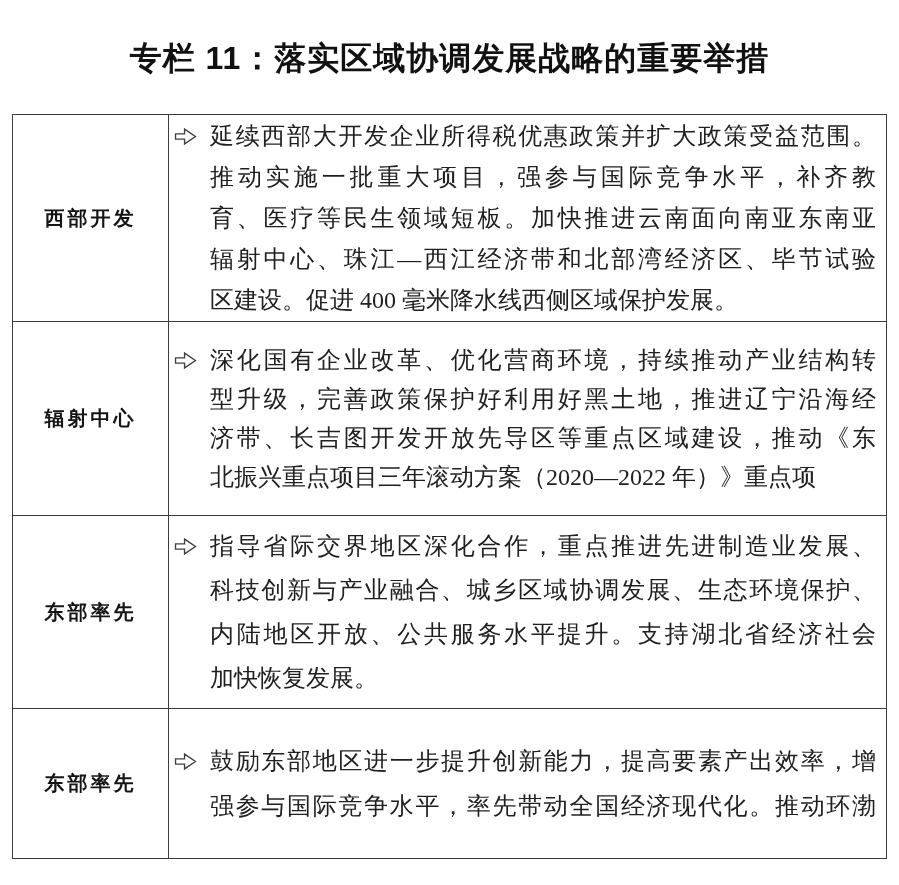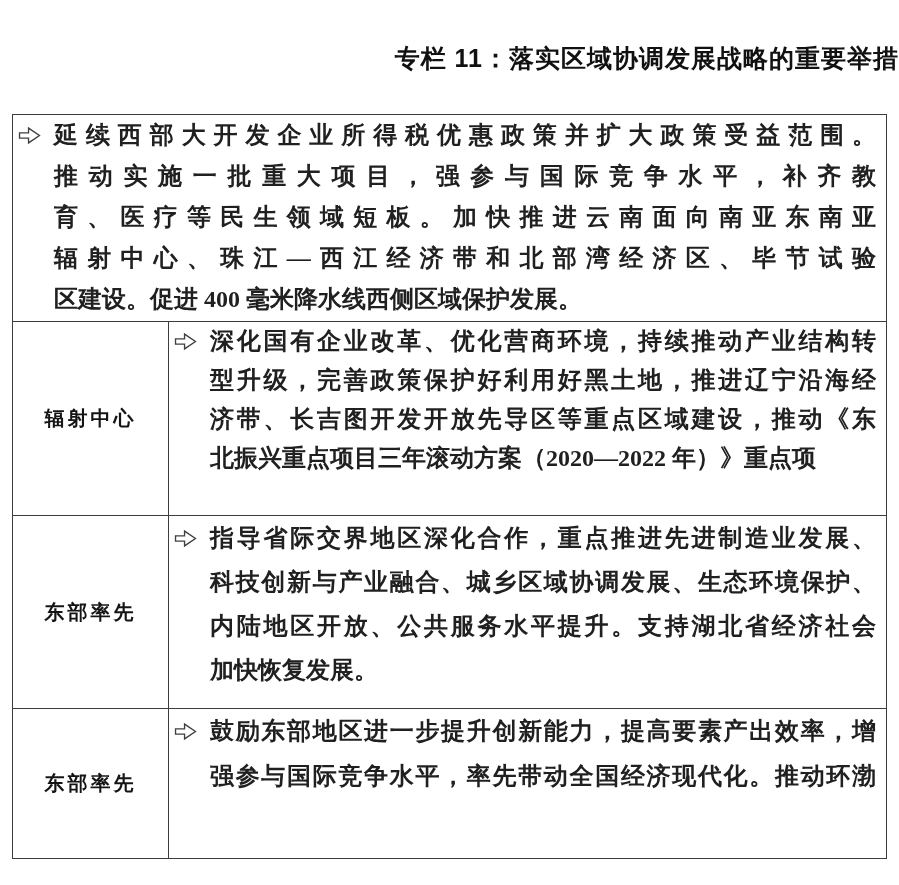--- a/index.html
+++ b/index.html
@@ -12,24 +12,24 @@
     font-family: "Liberation Serif", serif;
     color: #1c1c1c;
   }
   .page {
     width: 899px;
     height: 885px;
     box-sizing: border-box;
     padding-top: 42px;
   }
   .title {
-    text-align: right;
+    text-align: center;
     font-family: "Liberation Sans", sans-serif;
     font-weight: bold;
-    font-size: 25px;
+    font-size: 32px;
     color: #111111;
     letter-spacing: 1px;
     line-height: 32px;
   }
   .measures-table {
     margin-left: 12px;
     margin-top: 40px;
     width: 875px;
     box-sizing: border-box;
     border: 1px solid #3c3c3c;
@@ -58,24 +58,24 @@
     font-family: "Liberation Sans", sans-serif;
     font-weight: bold;
     font-size: 20px;
     letter-spacing: 3px;
     color: #141414;
     white-space: nowrap;
   }
   .content-cell {
     flex: 1 1 auto;
     display: flex;
+    align-items: center;
     box-sizing: border-box;
     padding: 0 10px 0 5px;
     overflow: hidden;
-    font-weight: bold;
   }
   .content-inner {
     display: flex;
     align-items: flex-start;
     width: 100%;
   }
   .arrow-wrap {
     flex: 0 0 24px;
     width: 24px;
     margin-right: 12px;
@@ -108,20 +108,23 @@
   
   .row-3 .line:last-child { text-align-last: justify; }
 </style>
 </head>
 <body>
 
 <div class="page">
   <div class="title">专栏 11：落实区域协调发展战略的重要举措</div>
   <div class="measures-table" id="measures-table">
       <div class="row row-0">
+        <div class="label-cell">
+          <span class="label">西部开发</span>
+        </div>
         <div class="content-cell">
           <div class="content-inner">
   <span class="arrow-wrap">
     <svg width="23" height="19" viewBox="0 0 24 20" aria-hidden="true">
       <path d="M1.5 7.3 H11 V2.2 L22.5 10 L11 17.8 V12.7 H1.5 Z" fill="#ffffff" stroke="#3f3f3f" stroke-width="1.4" stroke-linejoin="miter"></path>
     </svg>
   </span>
 <div class="lines">
               <div class="line">延续西部大开发企业所得税优惠政策并扩大政策受益范围。</div>
               <div class="line">推动实施一批重大项目，强参与国际竞争水平，补齐教</div>

